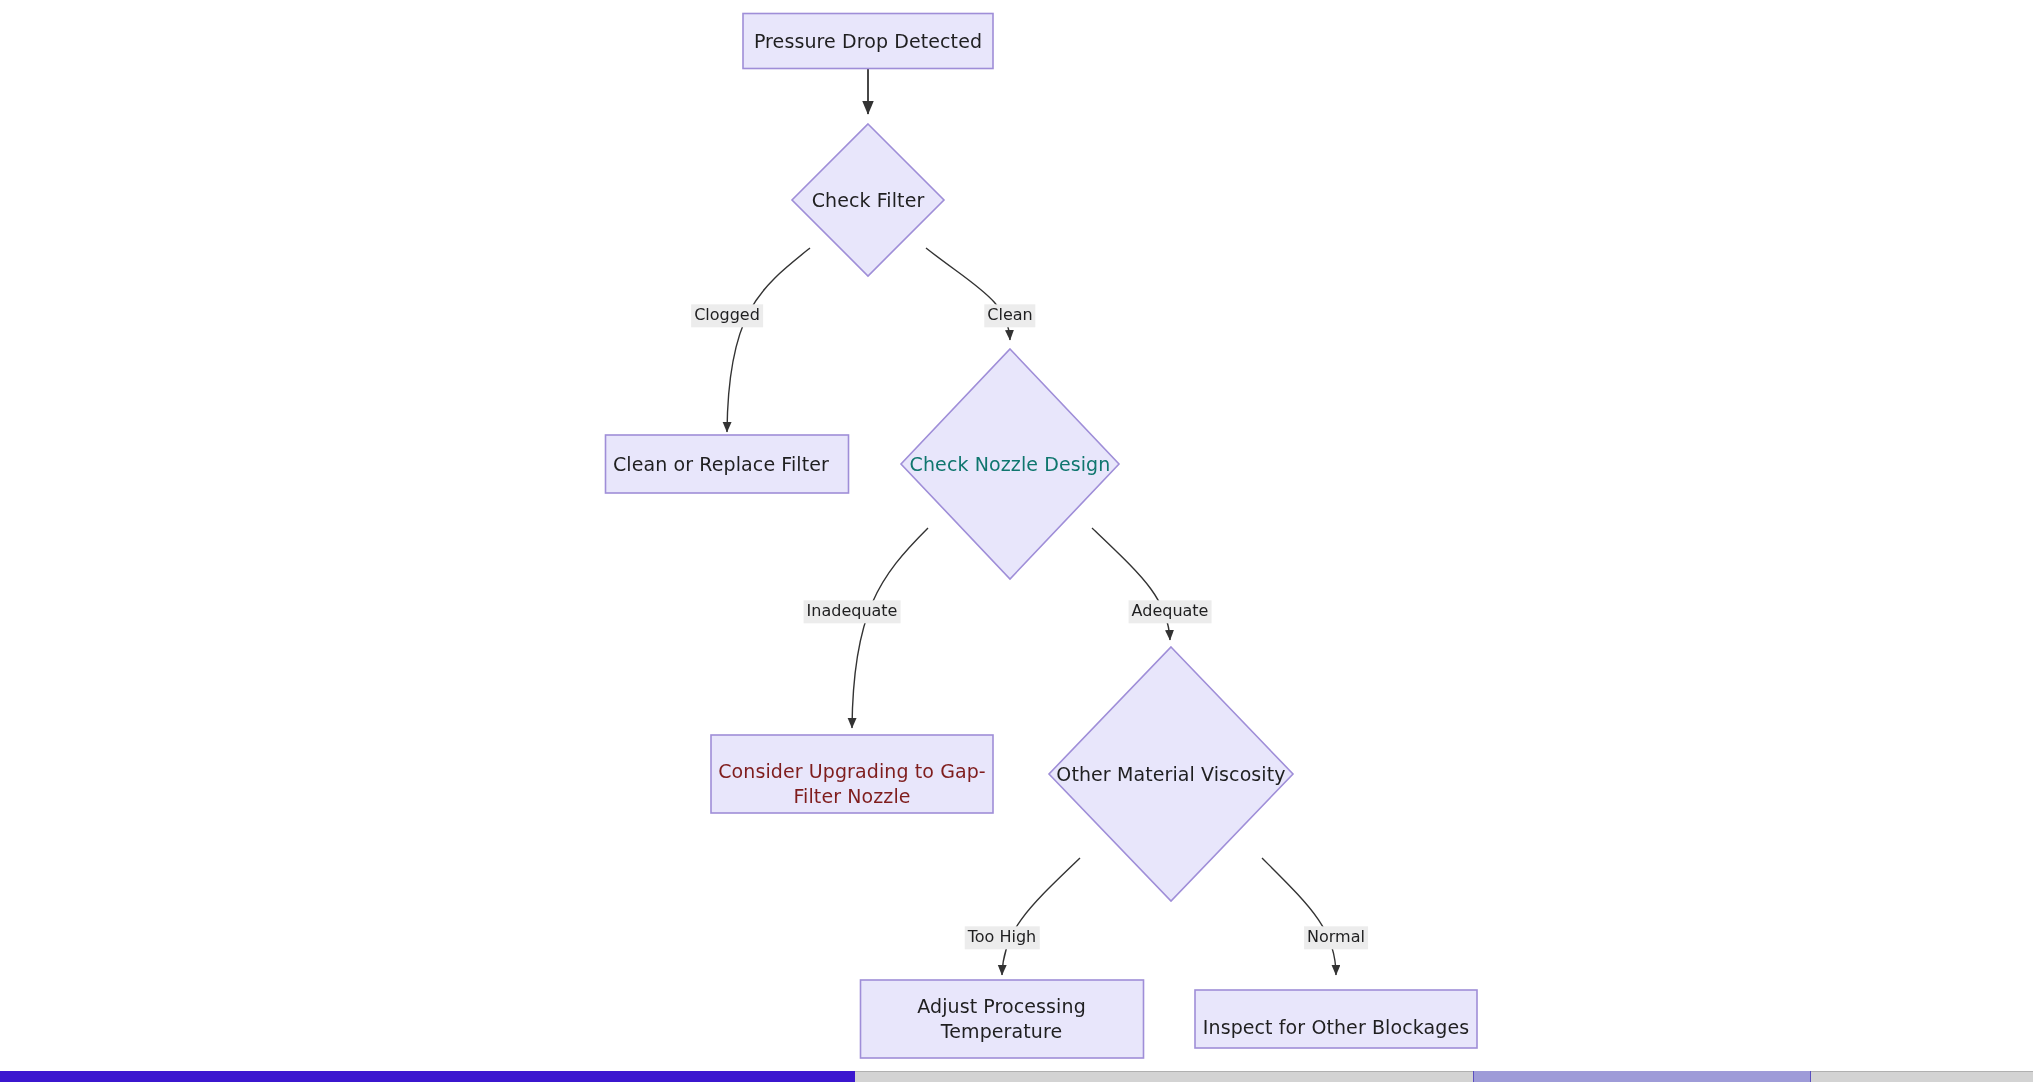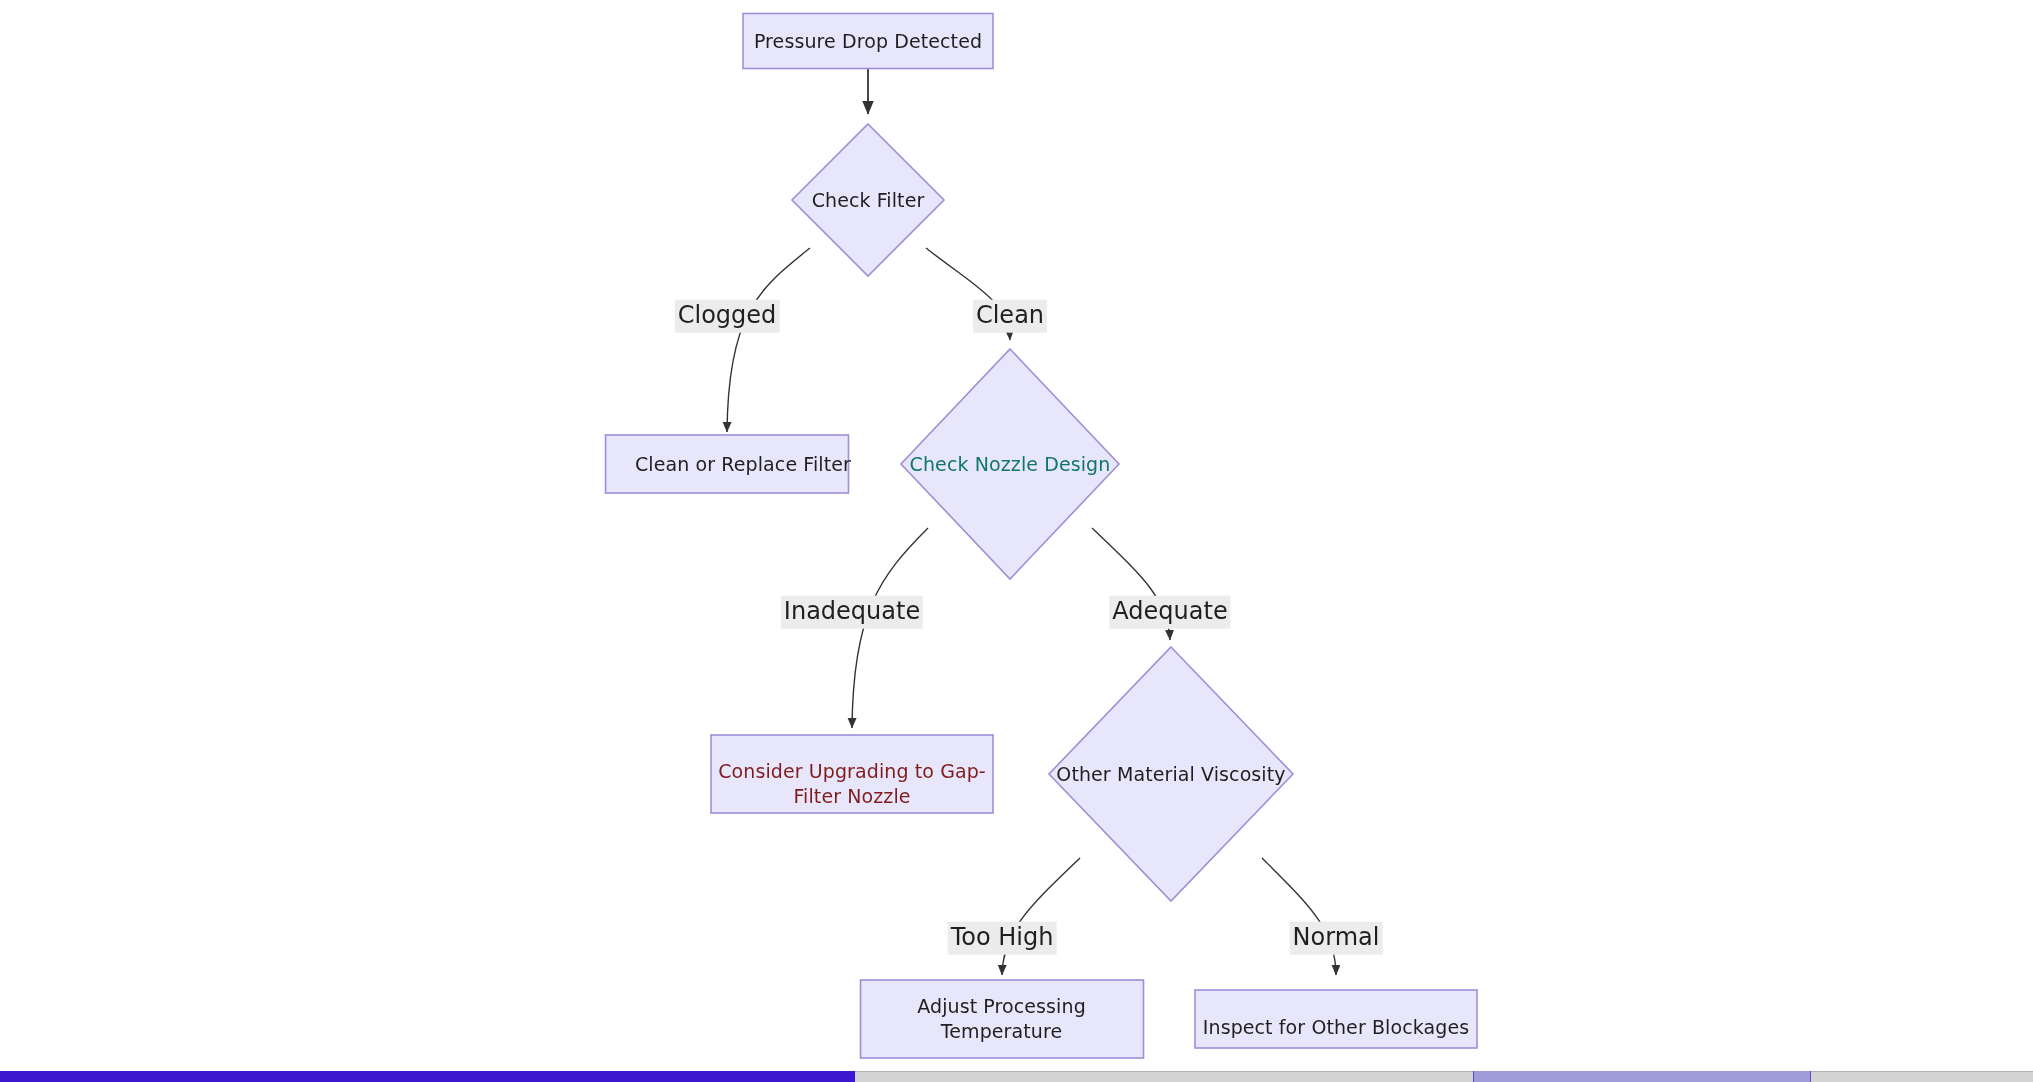--- a/index.html
+++ b/index.html
@@ -45,21 +45,21 @@
     line-height: 1.30;
     letter-spacing: .1px;
     pointer-events: none;
     white-space: pre-line;
   }
 
   .edge-label {
     position: absolute;
     background: #ececec;
     color: #1f1f20;
-    font-size: 24px;
+    font-size: 16px;
     line-height: 1.15;
     padding: 2px 3px 3px 3px;
     white-space: nowrap;
     transform: translate(-50%, -50%);
   }
 
   
   #bottom-bar {
     position: absolute;
     left: 0;
@@ -141,21 +141,21 @@
       <rect x="860.5" y="980" width="283" height="78" fill="#e8e6fb" stroke="#9f8ed8" stroke-width="1.6"></rect>
 
       <rect x="1195" y="990" width="282" height="58" fill="#e8e6fb" stroke="#9f8ed8" stroke-width="1.6"></rect>
     </g>
   </svg>
 
   <div class="node-text" style="left: 743px; top: 13px; width: 250px; height: 56px; color: rgb(31, 31, 32);">Pressure Drop Detected</div>
 
   <div class="node-text" style="left: 792px; top: 172px; width: 152px; height: 56px; color: rgb(31, 31, 32);">Check Filter</div>
 
-  <div class="node-text" style="left: 605px; top: 435px; width: 232px; height: 58px; color: rgb(31, 31, 32); padding-left: 22px;">Clean or Replace Filter</div>
+  <div class="node-text" style="left: 605px; top: 435px; width: 232px; height: 58px; color: rgb(31, 31, 32);">Clean or Replace Filter</div>
 
   <div class="node-text" style="left: 901px; top: 436px; width: 218px; height: 56px; color: #0f766e;">Check Nozzle Design</div>
 
   <div class="node-text" style="left: 711px; top: 735px; width: 282px; height: 98px; color: #7f1d1d;">Consider Upgrading to Gap-
 Filter Nozzle</div>
 
   <div class="node-text" style="left: 1049px; top: 746px; width: 244px; height: 56px; color: rgb(31, 31, 32);">Other Material Viscosity</div>
 
   <div class="node-text" style="left: 860px; top: 980px; width: 283px; height: 78px; color: rgb(31, 31, 32);">Adjust Processing
 Temperature</div>

